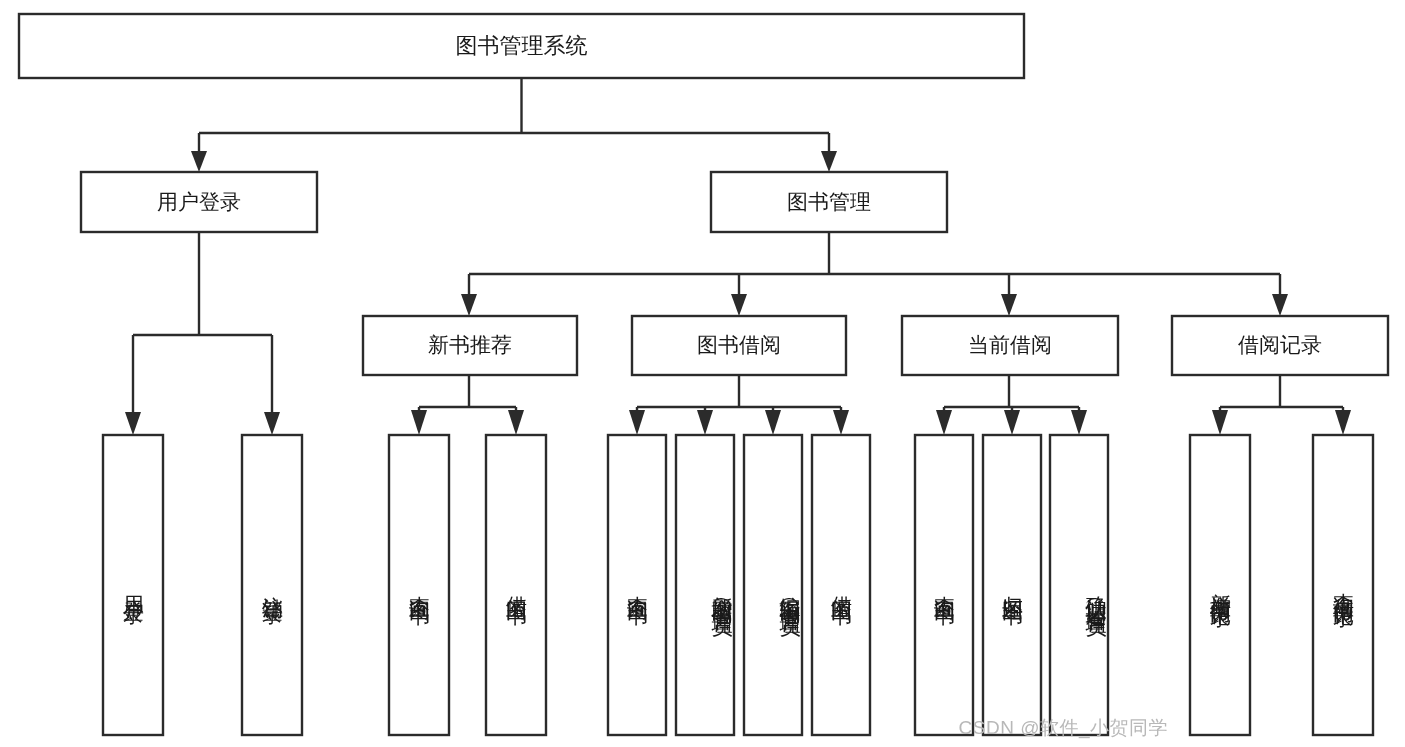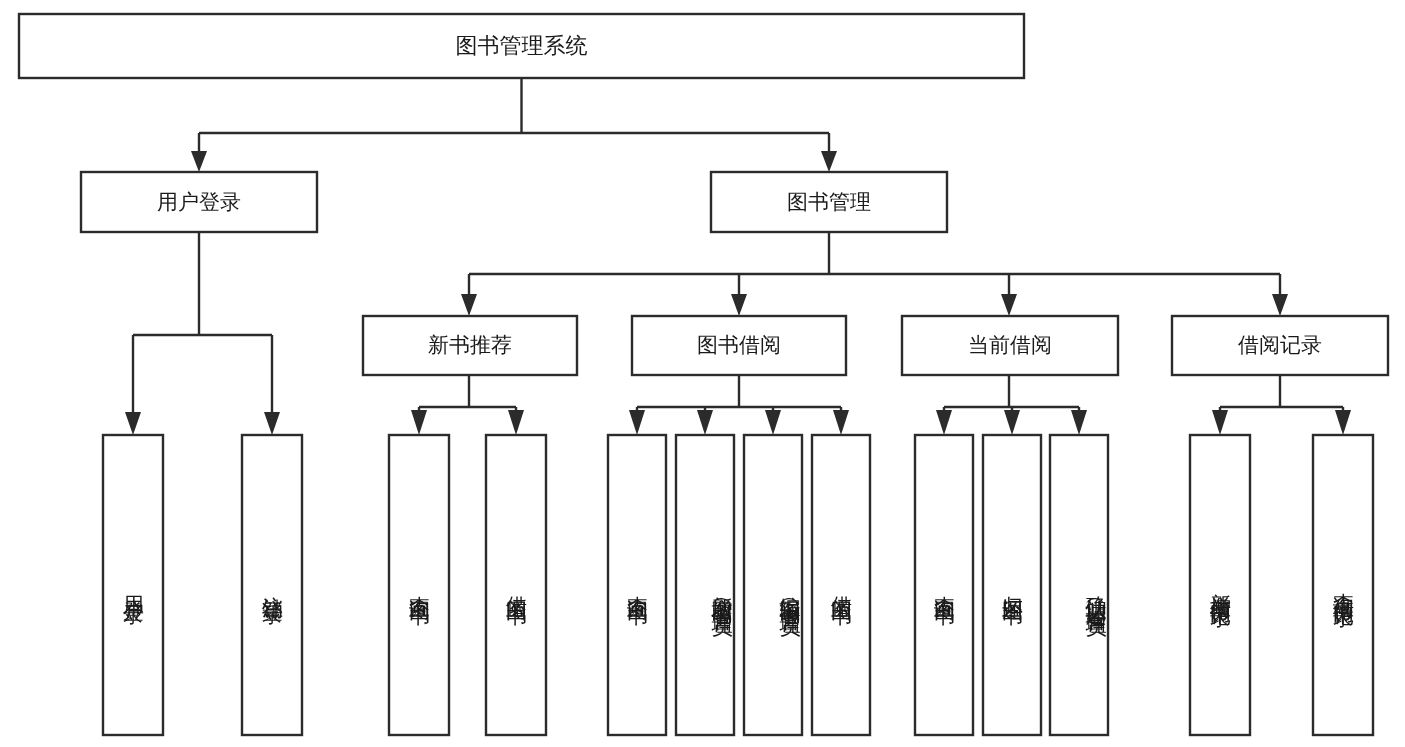--- a/index.html
+++ b/index.html
@@ -213,14 +213,15 @@
   <div class="vlabel" style="left:608px; top:435px; width:58px; height:300px;">查询图书</div>
   <div class="vlabel" style="left:676px; top:435px; width:58px; height:300px; align-items:flex-start; padding-top:14px; box-sizing:border-box;">新增图书（管理员）</div>
   <div class="vlabel" style="left:744px; top:435px; width:58px; height:300px; align-items:flex-start; padding-top:14px; box-sizing:border-box;">编辑图书（管理员）</div>
   <div class="vlabel" style="left:812px; top:435px; width:58px; height:300px;">借阅图书</div>
   <div class="vlabel" style="left:915px; top:435px; width:58px; height:300px;">查询图书</div>
   <div class="vlabel" style="left:983px; top:435px; width:58px; height:300px;">归还图书</div>
   <div class="vlabel" style="left:1050px; top:435px; width:58px; height:300px; align-items:flex-start; padding-top:14px; box-sizing:border-box;">确认归还（管理员）</div>
   <div class="vlabel" style="left:1190px; top:435px; width:60px; height:300px;">新增借阅记录</div>
   <div class="vlabel" style="left:1313px; top:435px; width:60px; height:300px;">查询借阅记录</div>
 
+  <div class="watermark">CSDN @软件_小贺同学</div>
 
 </div>
 
 </body></html>

